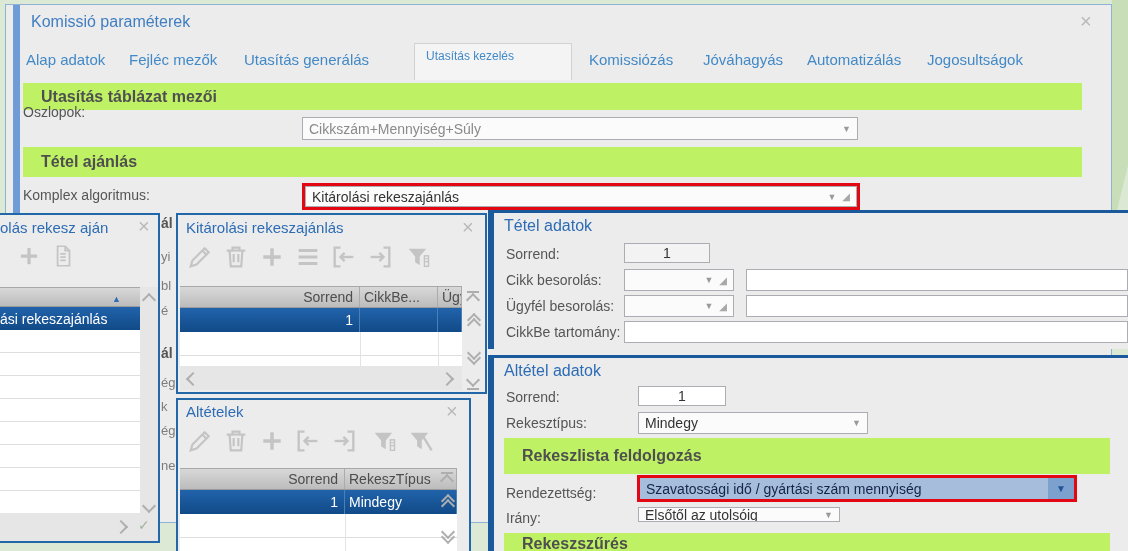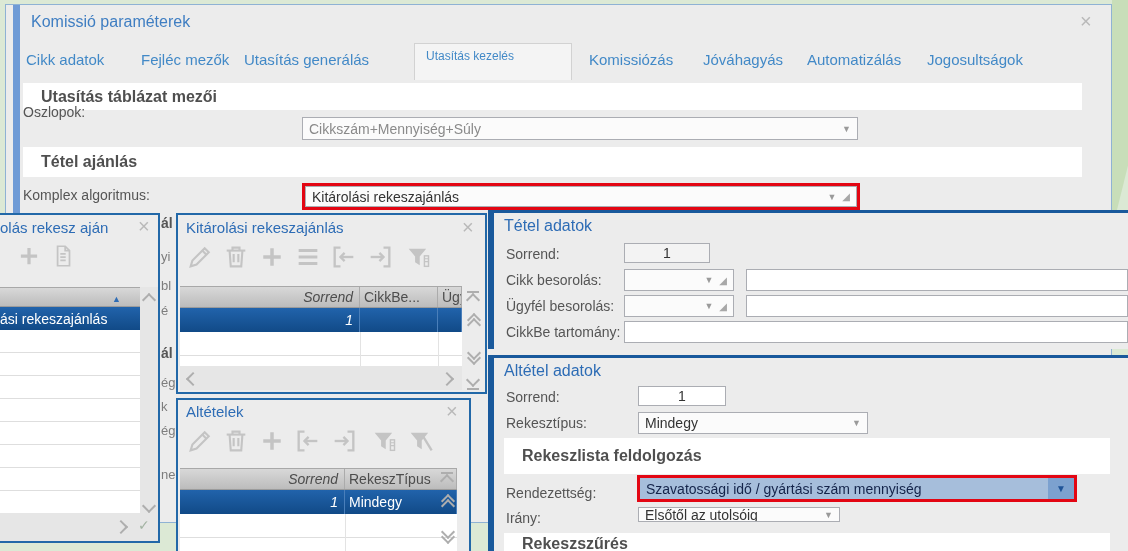--- a/index.html
+++ b/index.html
@@ -7,39 +7,39 @@
   .stage{position:relative;width:1128px;height:551px;overflow:hidden;background:#dce9d5;}
   .abs{position:absolute;}
   
   .dialog{left:5px;top:4px;width:1105px;height:517px;background:#ececec;border:1px solid #8fb2d4;}
   .leftbar{left:7px;top:0;bottom:0;width:7px;background:#6f9bd6;}
   .dlg-title{left:25px;top:8px;font-size:16px;color:#3f7ec2;white-space:nowrap;}
   .closex{font-size:20px;color:#b9b9b9;line-height:16px;cursor:default;}
   .tab{top:46px;font-size:15px;color:#4289c7;white-space:nowrap;}
   .tab-active-box{left:408px;top:38px;width:156px;height:36px;background:#f4f4f4;border:1px solid #d2d2d2;border-bottom:none;}
   .tab-active{top:44px;font-size:12px;color:#4289c7;white-space:nowrap;}
-  .secbar{background:#ffffff;display:flex;align-items:center;font-weight:bold;color:#4f4f4f;font-size:16px;padding-left:18px;box-sizing:border-box;}
+  .secbar{background:#bef264;display:flex;align-items:center;font-weight:bold;color:#4f4f4f;font-size:16px;padding-left:18px;box-sizing:border-box;}
   .flabel{font-size:14px;color:#555;white-space:nowrap;}
   .dd{background:#fbfbfb;border:1px solid #abadb3;display:flex;align-items:center;font-size:14px;color:#333;padding:0 6px;box-sizing:border-box;white-space:nowrap;overflow:hidden;}
   .dd .sp{margin-left:auto;}
   .dar{font-size:9px;color:#9a9a9a;}
   .cor{font-size:10px;color:#a8a8a8;margin-left:6px;}
   .txt{background:#fff;border:1px solid #abadb3;box-sizing:border-box;font-size:14px;color:#333;padding:0 4px;font-family:inherit;}
   input.txt{outline:none;}
   .redbox{border:3px solid #e30613;box-sizing:border-box;}
   .frag{position:absolute;font-size:13px;color:#7d7d7d;white-space:nowrap;}
   .fragb{font-weight:bold;color:#555;font-size:14px;}
   
   .fwin{background:#ececec;border:2px solid #2268a8;box-sizing:content-box;}
   .wtitle{font-size:15px;color:#2d6cb5;white-space:nowrap;overflow:hidden;}
   .ghead{background:linear-gradient(#d8d8d8,#bcbcbc);border-top:1px solid #a8a8a8;border-bottom:1px solid #9b9b9b;display:flex;font-size:14px;color:#4d4d4d;box-sizing:border-box;}
   .ghead .gc{display:flex;align-items:center;border-right:1px solid #ababab;box-sizing:border-box;overflow:hidden;white-space:nowrap;}
   .selrow{background:linear-gradient(#2163ab,#114a87);display:flex;font-size:14px;color:#fff;box-sizing:border-box;}
   .selrow .gc{display:flex;align-items:center;border-right:1px solid #4a7fba;box-sizing:border-box;overflow:hidden;white-space:nowrap;}
-  .gc.r{justify-content:flex-end;padding-right:6px;font-style:italic;}
+  .gc.r{justify-content:flex-end;padding-right:6px;}
   .gc.l{padding-left:4px;}
   .erows{background:#fff;background-image:repeating-linear-gradient(to bottom,#ffffff 0 22px,#dedede 22px 23px);}
   .vsep{width:1px;background:#e3e3e3;}
   .scrollzone{background:#e6e6e6;}
   
   .chv{display:block;width:8px;height:8px;border-right:2px solid #aeaeae;border-bottom:2px solid #aeaeae;}
   .chv.up{transform:rotate(-135deg);}
   .chv.down{transform:rotate(45deg);}
   .chv.left{transform:rotate(135deg);}
   .chv.right{transform:rotate(-45deg);}
@@ -67,22 +67,22 @@
   <div class="abs deco-strip">
     <div class="abs deco-dark"></div>
   </div>
 
   <div class="abs dialog">
     <div class="abs leftbar"></div>
     <div class="abs dlg-title">Komissió paraméterek</div>
     <div class="abs closex" style="left:1074px;top:8px;">×</div>
 
     <div class="abs tab-active-box"></div>
-    <div class="abs tab" style="left:20px;">Cikk adatok</div>
-    <div class="abs tab" style="left:123px;margin-left:12px;">Fejléc mezők</div>
+    <div class="abs tab" style="left:20px;">Alap adatok</div>
+    <div class="abs tab" style="left:123px;">Fejléc mezők</div>
     <div class="abs tab" style="left:238px;">Utasítás generálás</div>
     <div class="abs tab-active" style="left:420px;">Utasítás kezelés</div>
     <div class="abs tab" style="left:583px;">Komissiózás</div>
     <div class="abs tab" style="left:697px;">Jóváhagyás</div>
     <div class="abs tab" style="left:801px;">Automatizálás</div>
     <div class="abs tab" style="left:921px;">Jogosultságok</div>
 
     <div class="abs secbar" style="left:17px;top:78px;width:1059px;height:27px;">Utasítás táblázat mezői</div>
 
     <div class="abs flabel" style="left:17px;top:99px;">Oszlopok:</div>
@@ -104,21 +104,21 @@
 
     <div class="abs" style="left:153px;top:206px;width:20px;height:305px;overflow:hidden;">
       <span class="frag fragb" style="left:2px;top:4px;">ál</span>
       <span class="frag" style="left:2px;top:38px;">yi</span>
       <span class="frag" style="left:2px;top:67px;">bl</span>
       <span class="frag" style="left:2px;top:92px;">é</span>
       <span class="frag fragb" style="left:2px;top:134px;">ál</span>
       <span class="frag" style="left:2px;top:164px;">ég</span>
       <span class="frag" style="left:2px;top:188px;">k</span>
       <span class="frag" style="left:2px;top:212px;">ég</span>
-      <span class="frag" style="left:2px;top:256px;">ne</span>
+      <span class="frag" style="left:2px;top:247px;">ne</span>
     </div>
   </div>
 
   <div class="abs panel" style="left:488px;top:210px;width:640px;height:139px;">
     <div class="abs ptitle" style="left:10px;top:4px;">Tétel adatok</div>
     <div class="abs flabel" style="left:12px;top:33px;">Sorrend:</div>
     <input class="abs txt" style="left: 130px; top: 30px; width: 86px; height: 20px; text-align: center; background: rgb(243, 243, 243);" readonly="" value="1">
     <div class="abs flabel" style="left:12px;top:59px;">Cikk besorolás:</div>
     <div class="abs dd" style="left:130px;top:56px;width:110px;height:22px;">
       <span class="sp dar">▼</span>

